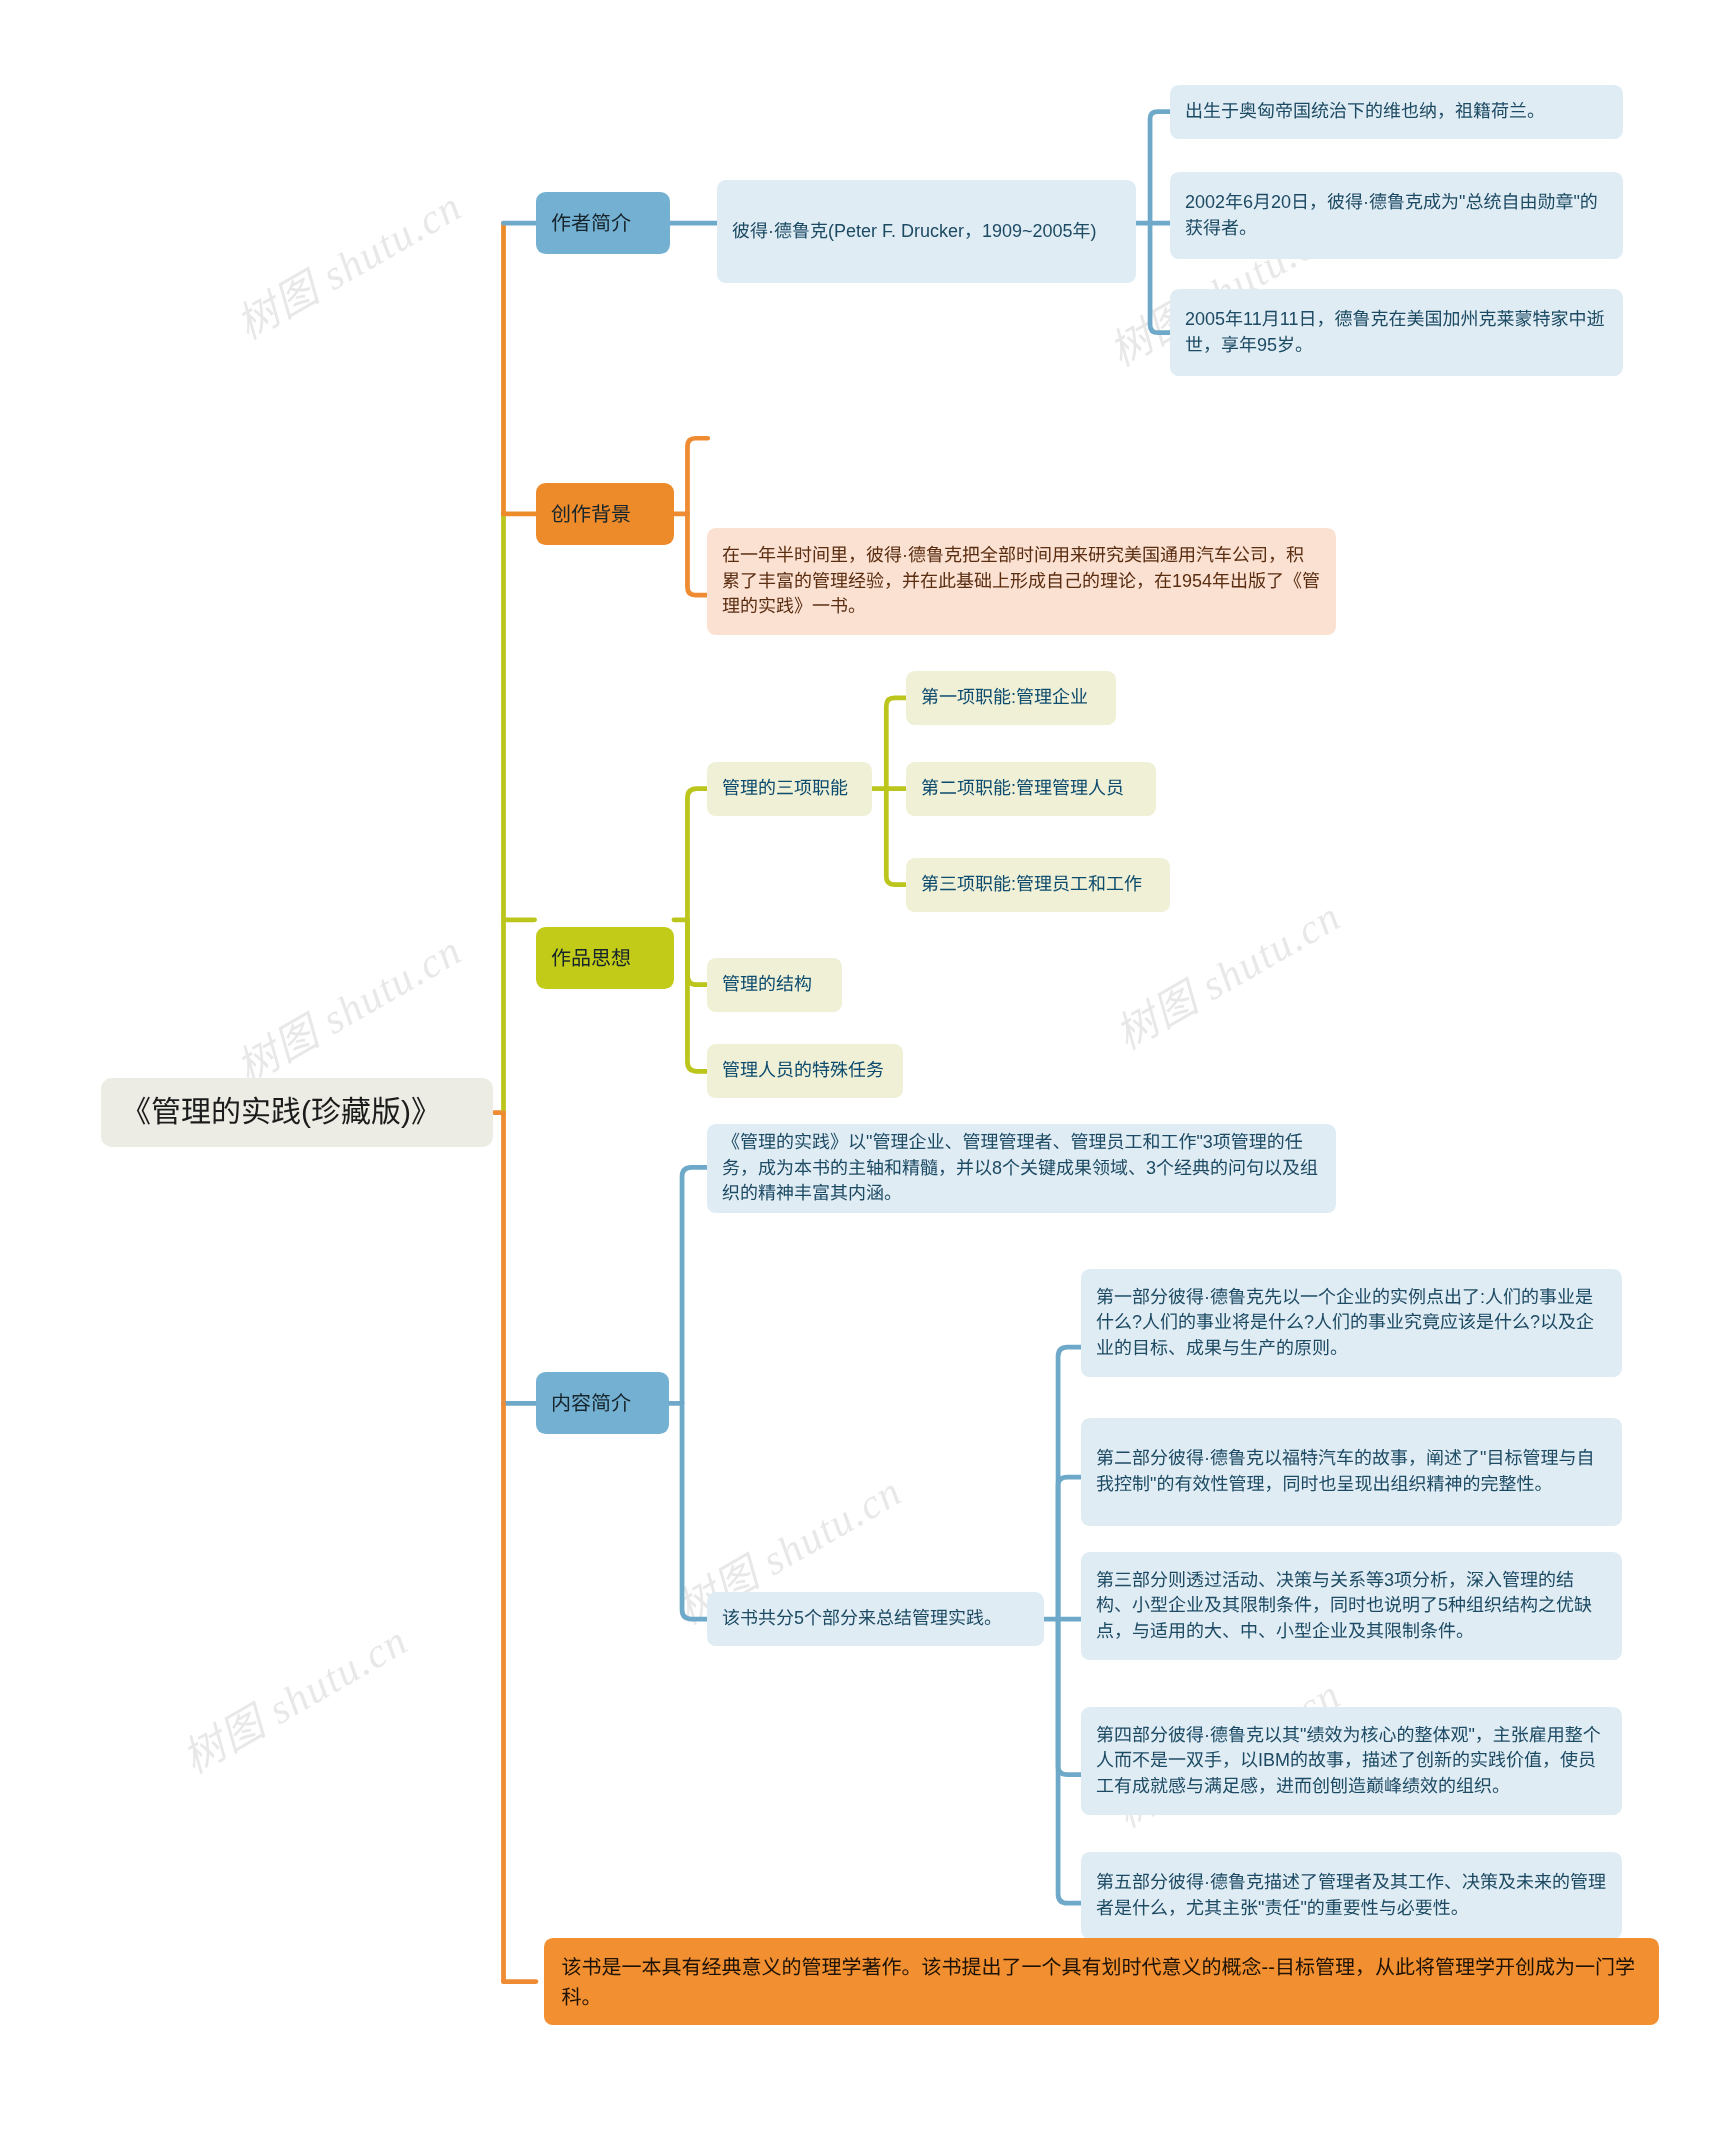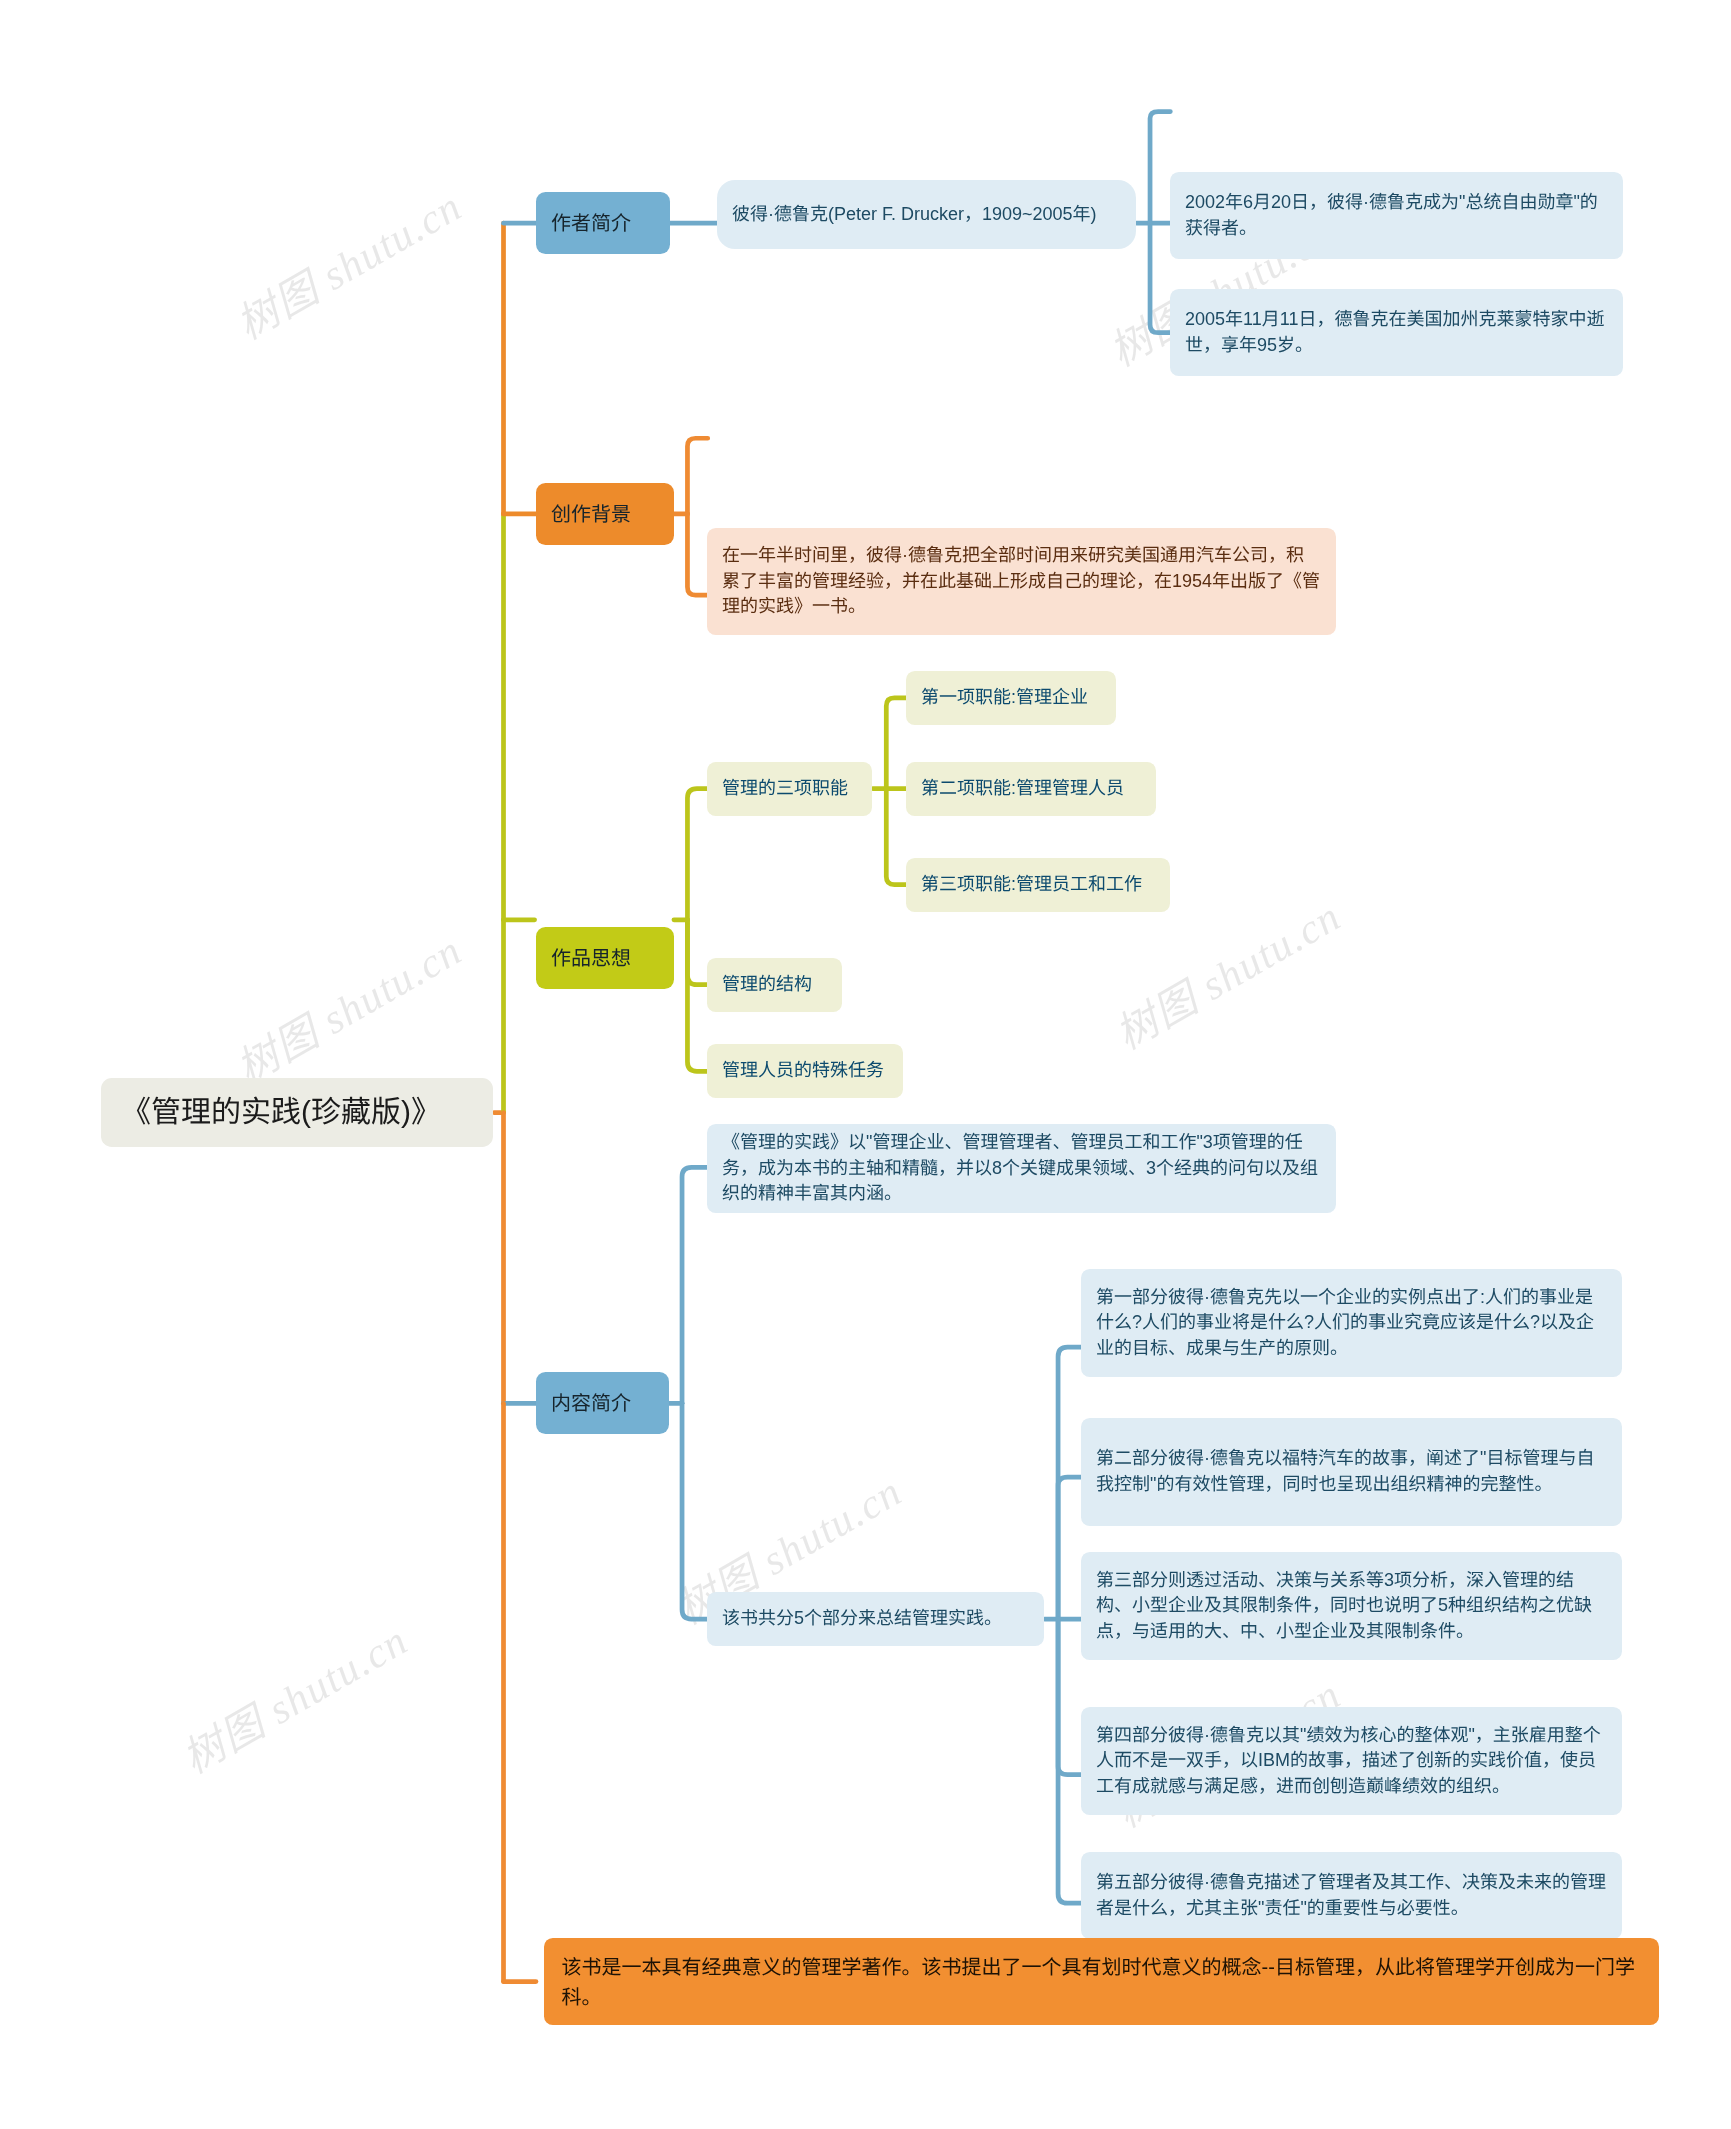--- a/index.html
+++ b/index.html
@@ -166,24 +166,27 @@
   </svg>
 
   <div class="node n-root" style="left:101px; top:1078px; width:392px; height:69px;">
     <span class="txt">《管理的实践(珍藏版)》</span>
   </div>
 
   <div class="node n-cat cat-blue" style="left:536px; top:192px; width:134px; height:62px;">
     <span class="txt">作者简介</span>
   </div>
 
-  <div class="node n-leaf leaf-blue" style="left:717px; top:180px; width:419px; height:69px;border-radius:18px;">
+  <div class="node n-leaf leaf-blue" style="left:717px; top:180px; width:419px; height:103px;">
     <span class="txt">彼得·德鲁克(Peter F. Drucker，1909~2005年)</span>
   </div>
 
+  <div class="node n-leaf leaf-blue" style="left:1170px; top:85px; width:453px; height:54px;">
+    <span class="txt">出生于奥匈帝国统治下的维也纳，祖籍荷兰。</span>
+  </div>
 
   <div class="node n-leaf leaf-blue" style="left:1170px; top:172px; width:453px; height:87px;">
     <span class="txt">2002年6月20日，彼得·德鲁克成为"总统自由勋章"的获得者。</span>
   </div>
 
   <div class="node n-leaf leaf-blue" style="left:1170px; top:289px; width:453px; height:87px;">
     <span class="txt">2005年11月11日，德鲁克在美国加州克莱蒙特家中逝世，享年95岁。</span>
   </div>
 
   <div class="node n-cat cat-orange" style="left:536px; top:483px; width:138px; height:62px;">

